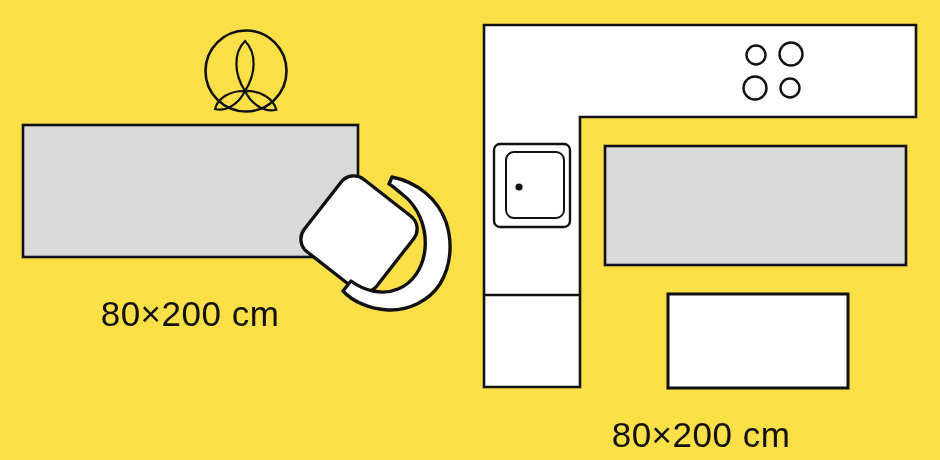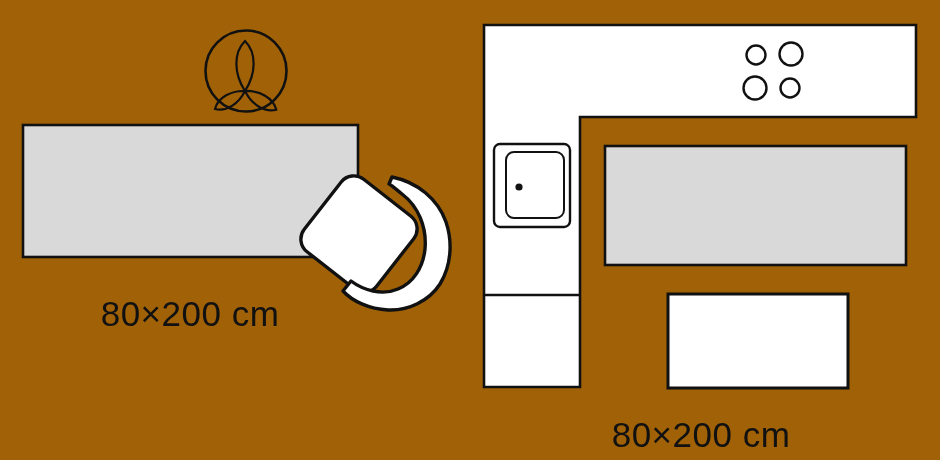--- a/index.html
+++ b/index.html
@@ -4,21 +4,21 @@
 <style>
   html, body {
     margin: 0;
     padding: 0;
     background: #ffffff;
   }
   .canvas {
     position: relative;
     width: 940px;
     height: 460px;
-    background: #a16207;
+    background: #fde047;
     overflow: hidden;
     font-family: "Liberation Sans", sans-serif;
   }
   .diagram-svg {
     position: absolute;
     left: 0;
     top: 0;
   }
   .size-label {
     position: absolute;

